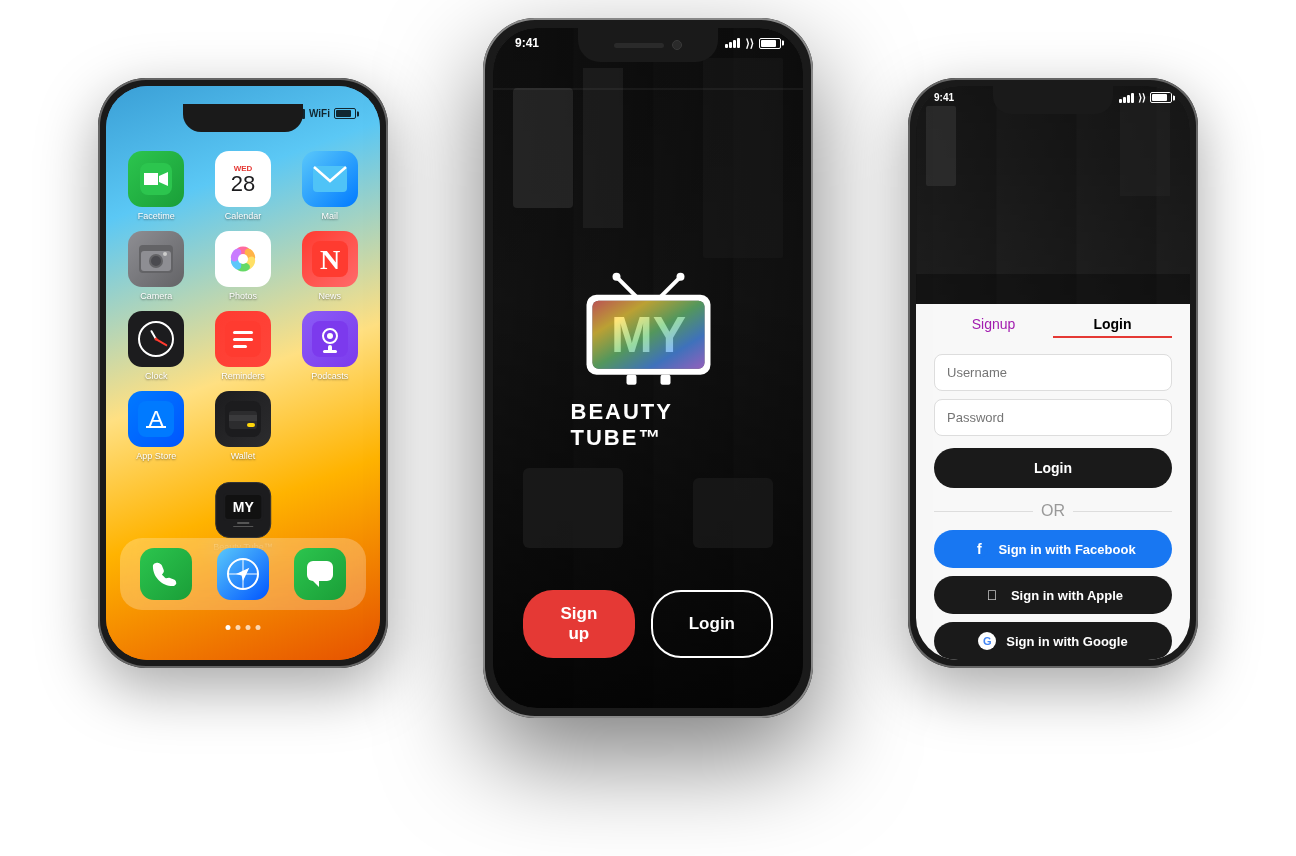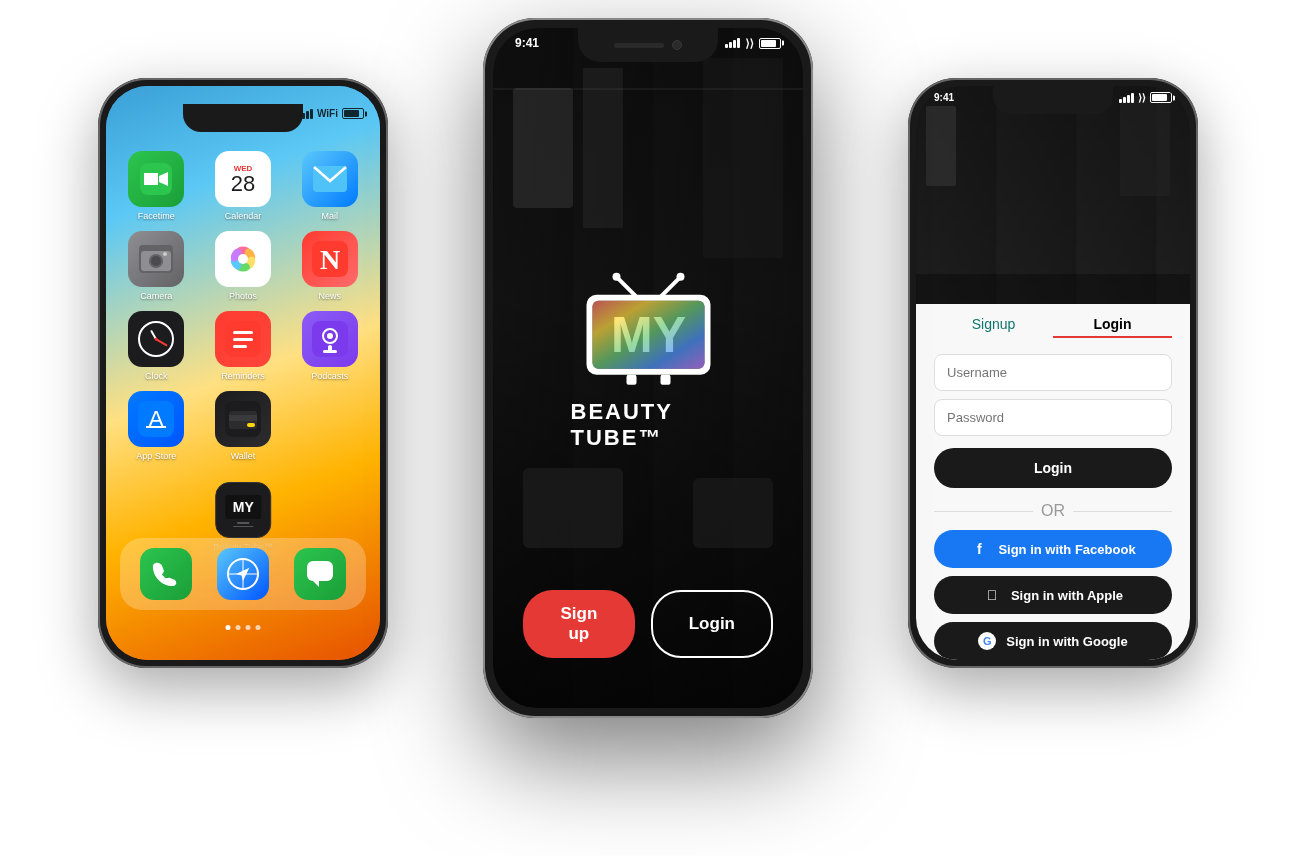--- a/index.html
+++ b/index.html
@@ -73,21 +73,21 @@
       height: 28px;
       background: #1a1a1a;
       border-radius: 0 0 18px 18px;
       z-index: 10;
     }
 
     
     .status-bar-left {
       position: absolute;
       top: 14px;
-      left: 0; right: 0;
+      left: 0; right: 8px;
       display: flex;
       justify-content: space-between;
       align-items: center;
       padding: 0 20px;
       z-index: 9;
       font-size: 11px;
       color: #000;
       font-weight: 600;
     }
 
@@ -353,21 +353,21 @@
 
     
     .tab-row {
       display: flex;
       gap: 0;
       margin-bottom: 4px;
       padding-bottom: 4px;
     }
     .tab-item {
       font-size: 14px;
-      color: #0f766e;
+      color: #a21caf;
       padding-bottom: 4px;
       cursor: pointer;
       flex: 1;
       text-align: center;
     }
     .tab-item.active {
       color: #000;
       font-weight: 700;
       border-bottom: 2px solid #e53935;
     }

